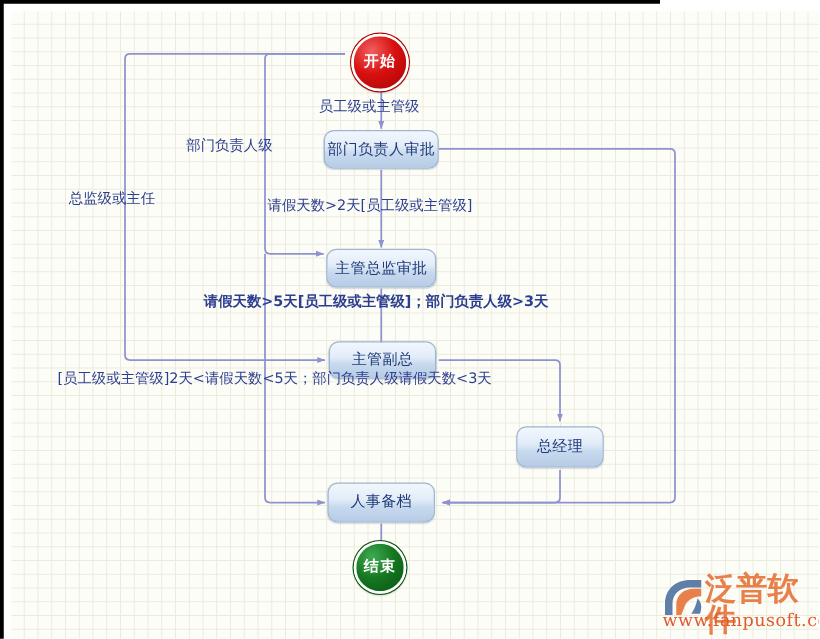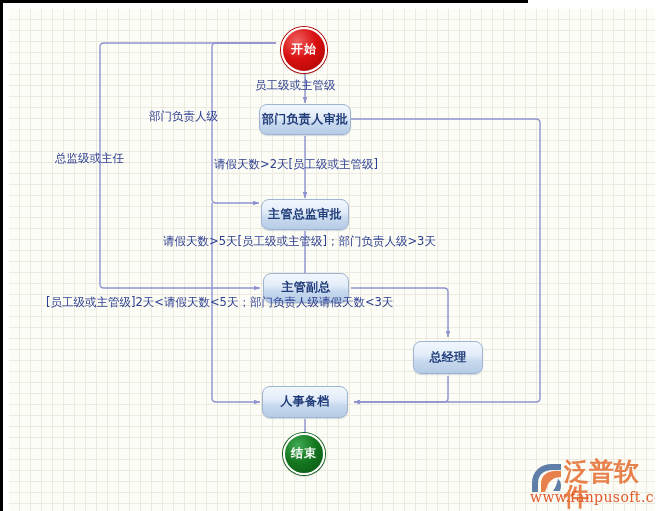--- a/index.html
+++ b/index.html
@@ -40,21 +40,21 @@
     display:flex;align-items:center;justify-content:center;
     text-align:center;
     line-height:1.1;
   }
 
   .task{
     border:1px solid #9fb4d0;
     border-radius:8px;
     background:linear-gradient(to bottom,#f2f7fd 0%,#e2ecf8 42%,#c7d9ee 62%,#b6cce6 100%);
     color:#1e3a78;
-    font-weight:bold;
+    font-weight:normal;
     font-size:12px;
     letter-spacing:.3px;
     box-shadow:0 1px 1px rgba(90,110,150,.25);
   }
 
   .terminator{
     border-radius:50%;
     font-weight:bold;
     font-size:12px;
     color:#ffffff;
@@ -160,21 +160,21 @@
     </div>
 
     <div class="elabel" style="left:246px;top:71px;">员工级或主管级</div>
 
     <div class="elabel" style="left:140px;top:102px;">部门负责人级</div>
 
     <div class="elabel" style="left:46px;top:144px;">总监级或主任</div>
 
     <div class="elabel" style="left:205px;top:150px;">请假天数&gt;2天[员工级或主管级]</div>
 
-    <div class="elabel" style="left:154px;top:227px;">请假天数&gt;5天[员工级或主管级]；部门负责人级&gt;3天</div>
+    <div class="elabel" style="left:154px;top:227px;font-weight:bold;">请假天数&gt;5天[员工级或主管级]；部门负责人级&gt;3天</div>
 
     <div class="elabel" style="left:27px;top:288px;margin-left:10px;">[员工级或主管级]2天&lt;请假天数&lt;5天；部门负责人级请假天数&lt;3天</div>
 
 
     <div id="logo">
       <svg class="mark" viewBox="0 0 36 34" xmlns="http://www.w3.org/2000/svg">
         <path d="M4 22 C4 10, 13 3, 24 3 L33 3 L33 9 L24 9 C16 9, 10 14, 10 22 L10 31 L4 31 Z" fill="#5f7fa8"></path>
         <path d="M13 23 C13 15, 19 10, 27 10 L33 10 L33 16 C27 16, 21 19, 19 26 L17 31 L13 31 Z" fill="#e8804c"></path>
         <path d="M30 18 C33 20, 34 25, 32 30 L25 30 C28 26, 29 22, 30 18 Z" fill="#5f7fa8"></path>
       </svg>

